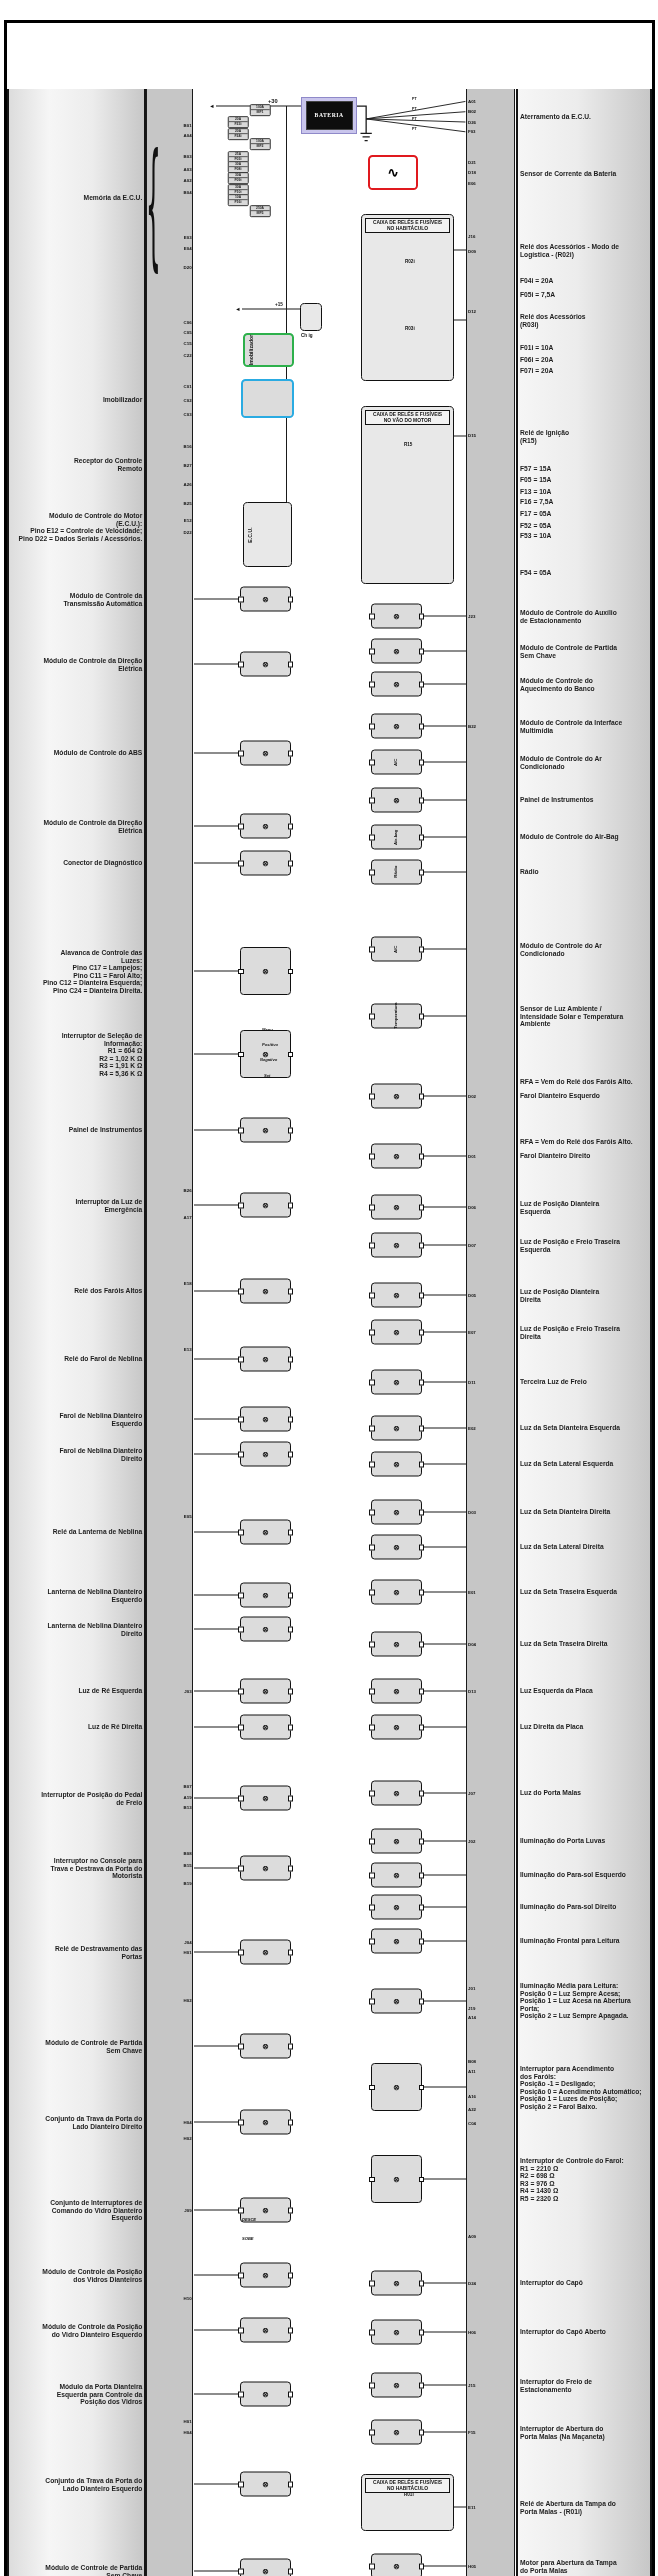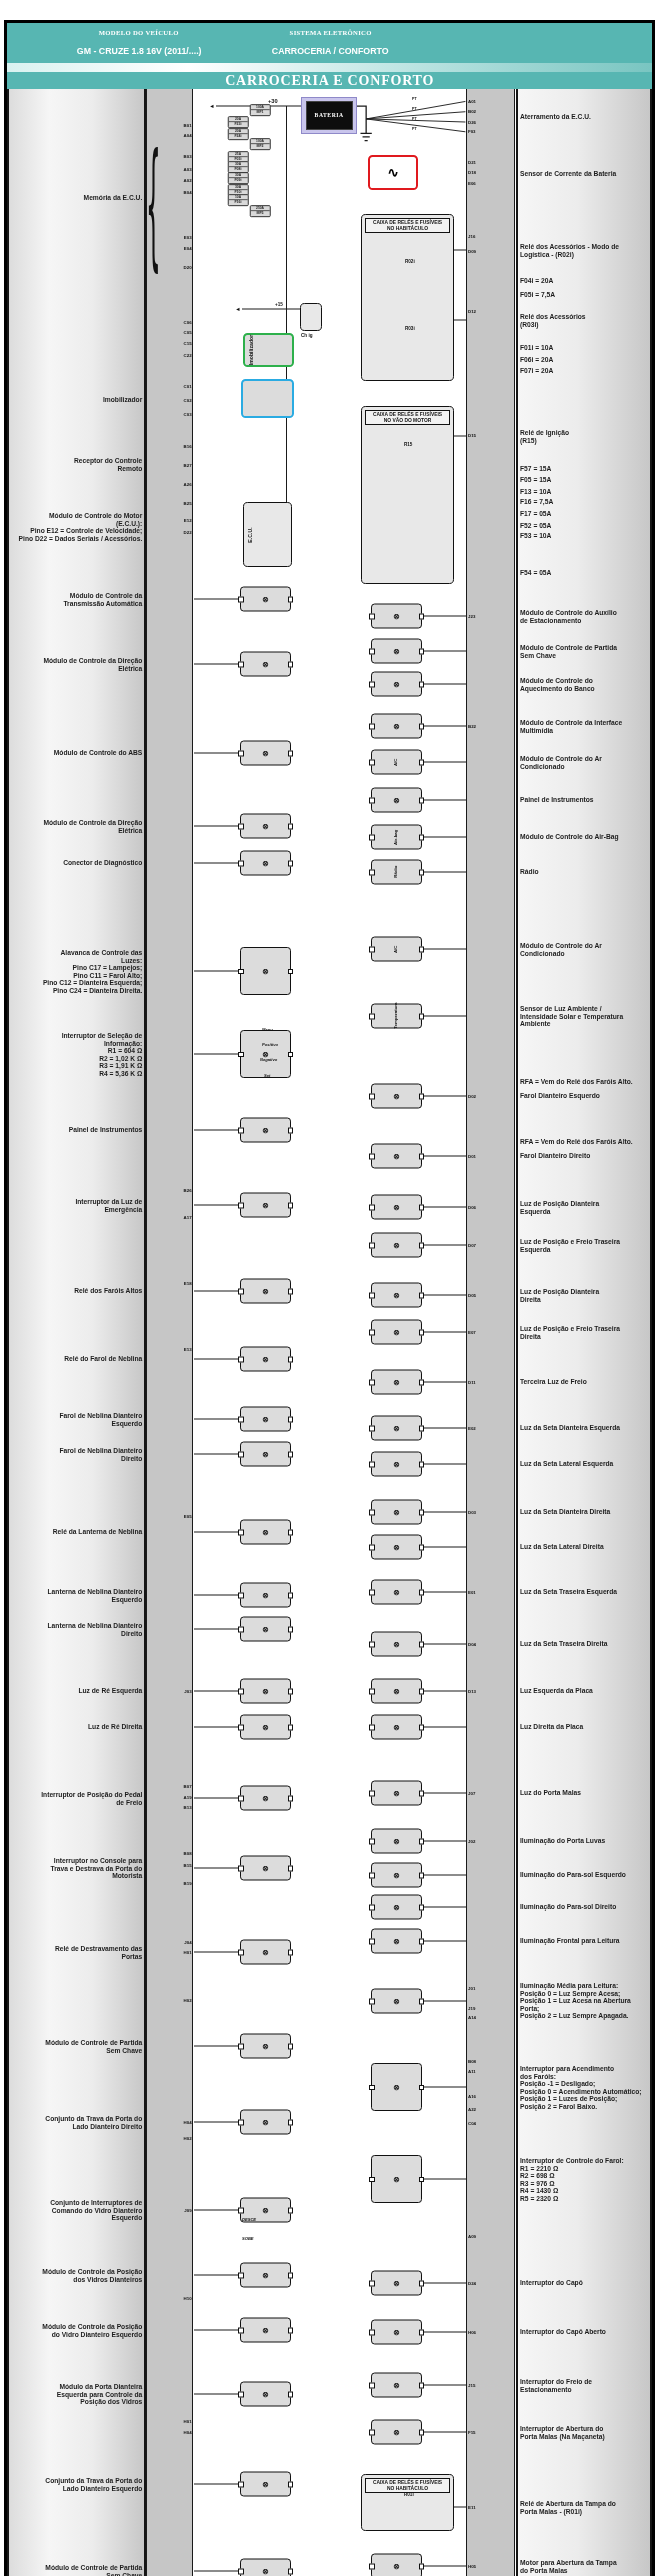--- a/index.html
+++ b/index.html
@@ -71,28 +71,20 @@
   #battery-box{position:absolute;left:3.6px;top:2.6px;background:#0d0d0d;border:1px solid #444;
         color:#fff;display:flex;align-items:center;justify-content:center;
         font-family:"Liberation Serif",serif;font-weight:bold;font-size:5.7px;letter-spacing:0.5px;}
 </style>
 </head>
 <body>
 
 <div id="page">
   <div id="frame"></div>
 
-  <div id="header">
-    <div class="hdr-caption" style="left:49px;">MODELO DO VEÍCULO</div>
-    <div class="hdr-caption" style="left:241px;">SISTEMA ELETRÔNICO</div>
-    <div class="hdr-value" style="left:34px;">GM - CRUZE 1.8 16V (2011/....)</div>
-    <div class="hdr-value" style="left:225px;">CARROCERIA / CONFORTO</div>
-    <div id="hdr-grad"></div>
-    <div id="main-title">CARROCERIA E CONFORTO</div>
-  </div>
 
   <div id="pillar-left" class="pillar"></div>
   <div id="pillar-right" class="pillar"></div>
   <div id="rail-left" class="rail"></div>
   <div id="rail-right" class="rail"></div>
 
   <div id="schematic" style="position:absolute;inset:0;">
     <span class="brace">{</span>
 
     <div class="wire" style="left:216px;top:106px;width:85px;"></div>

